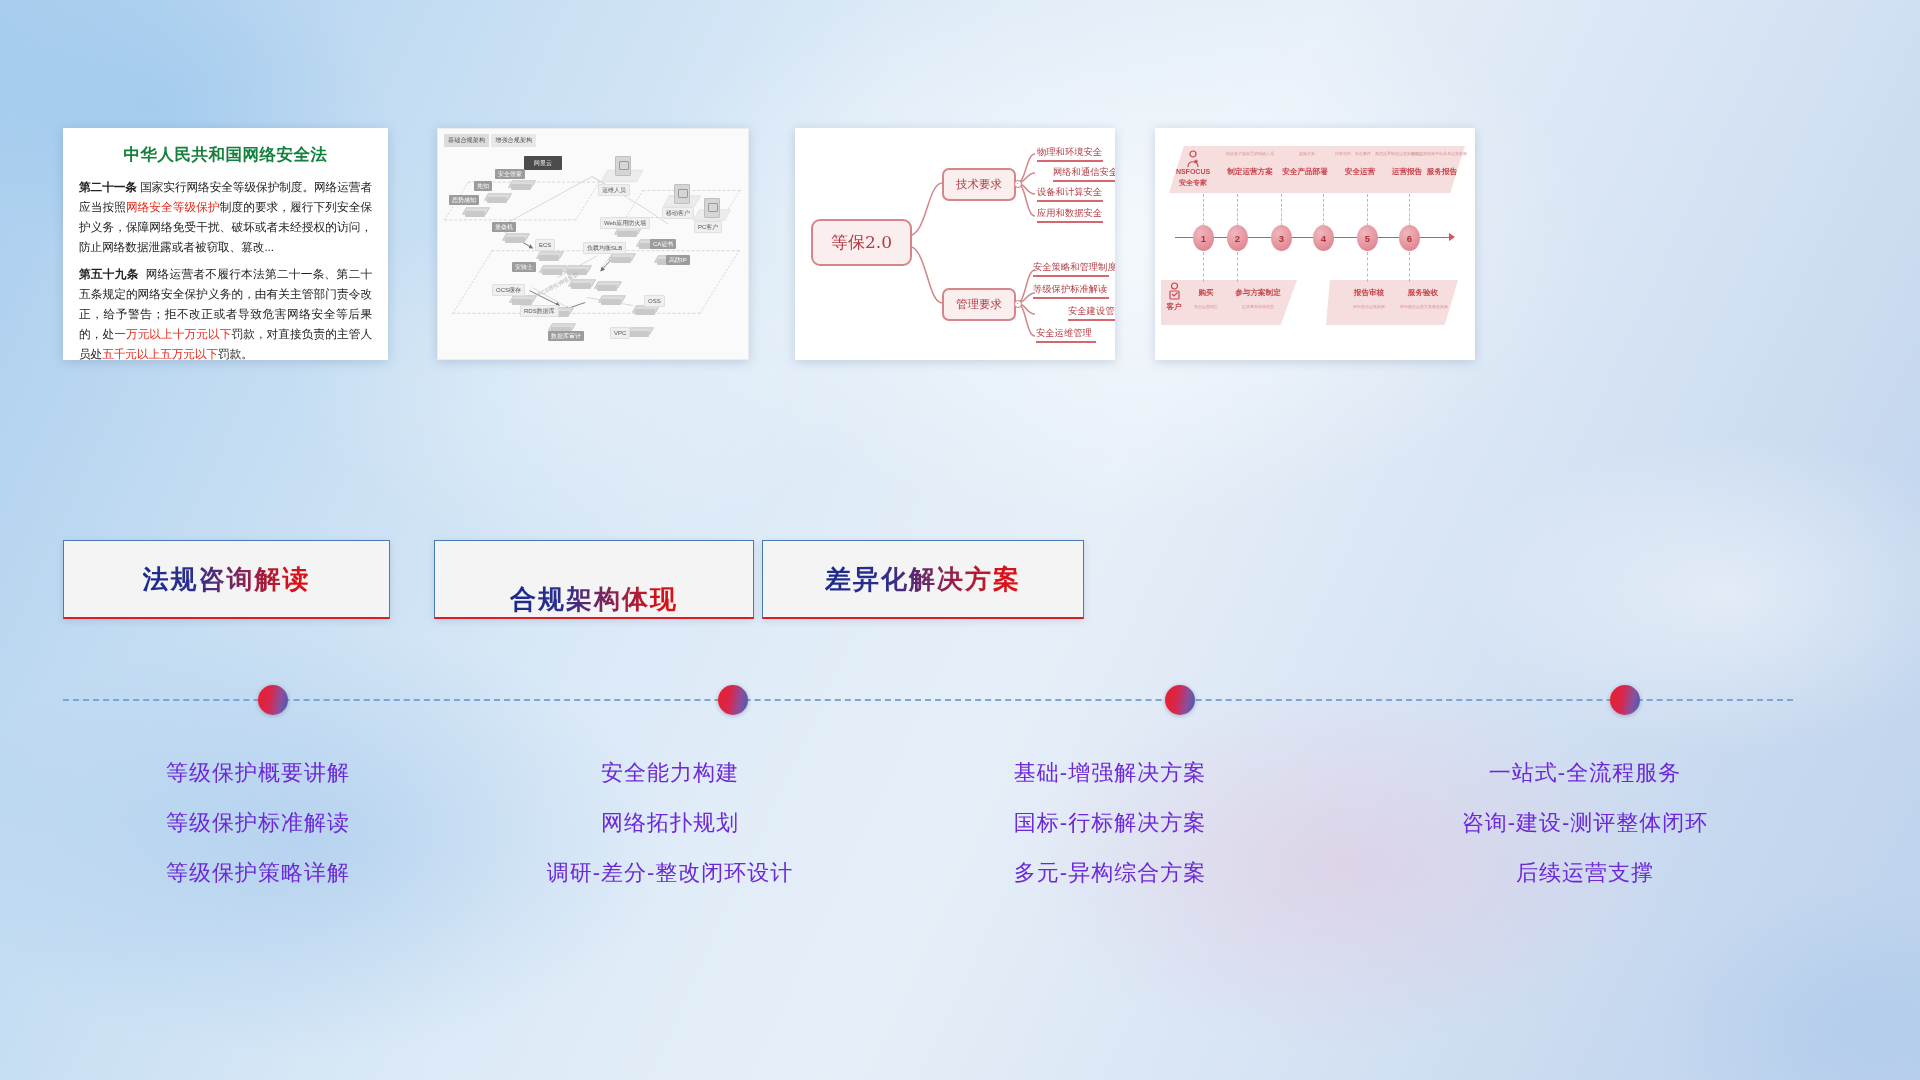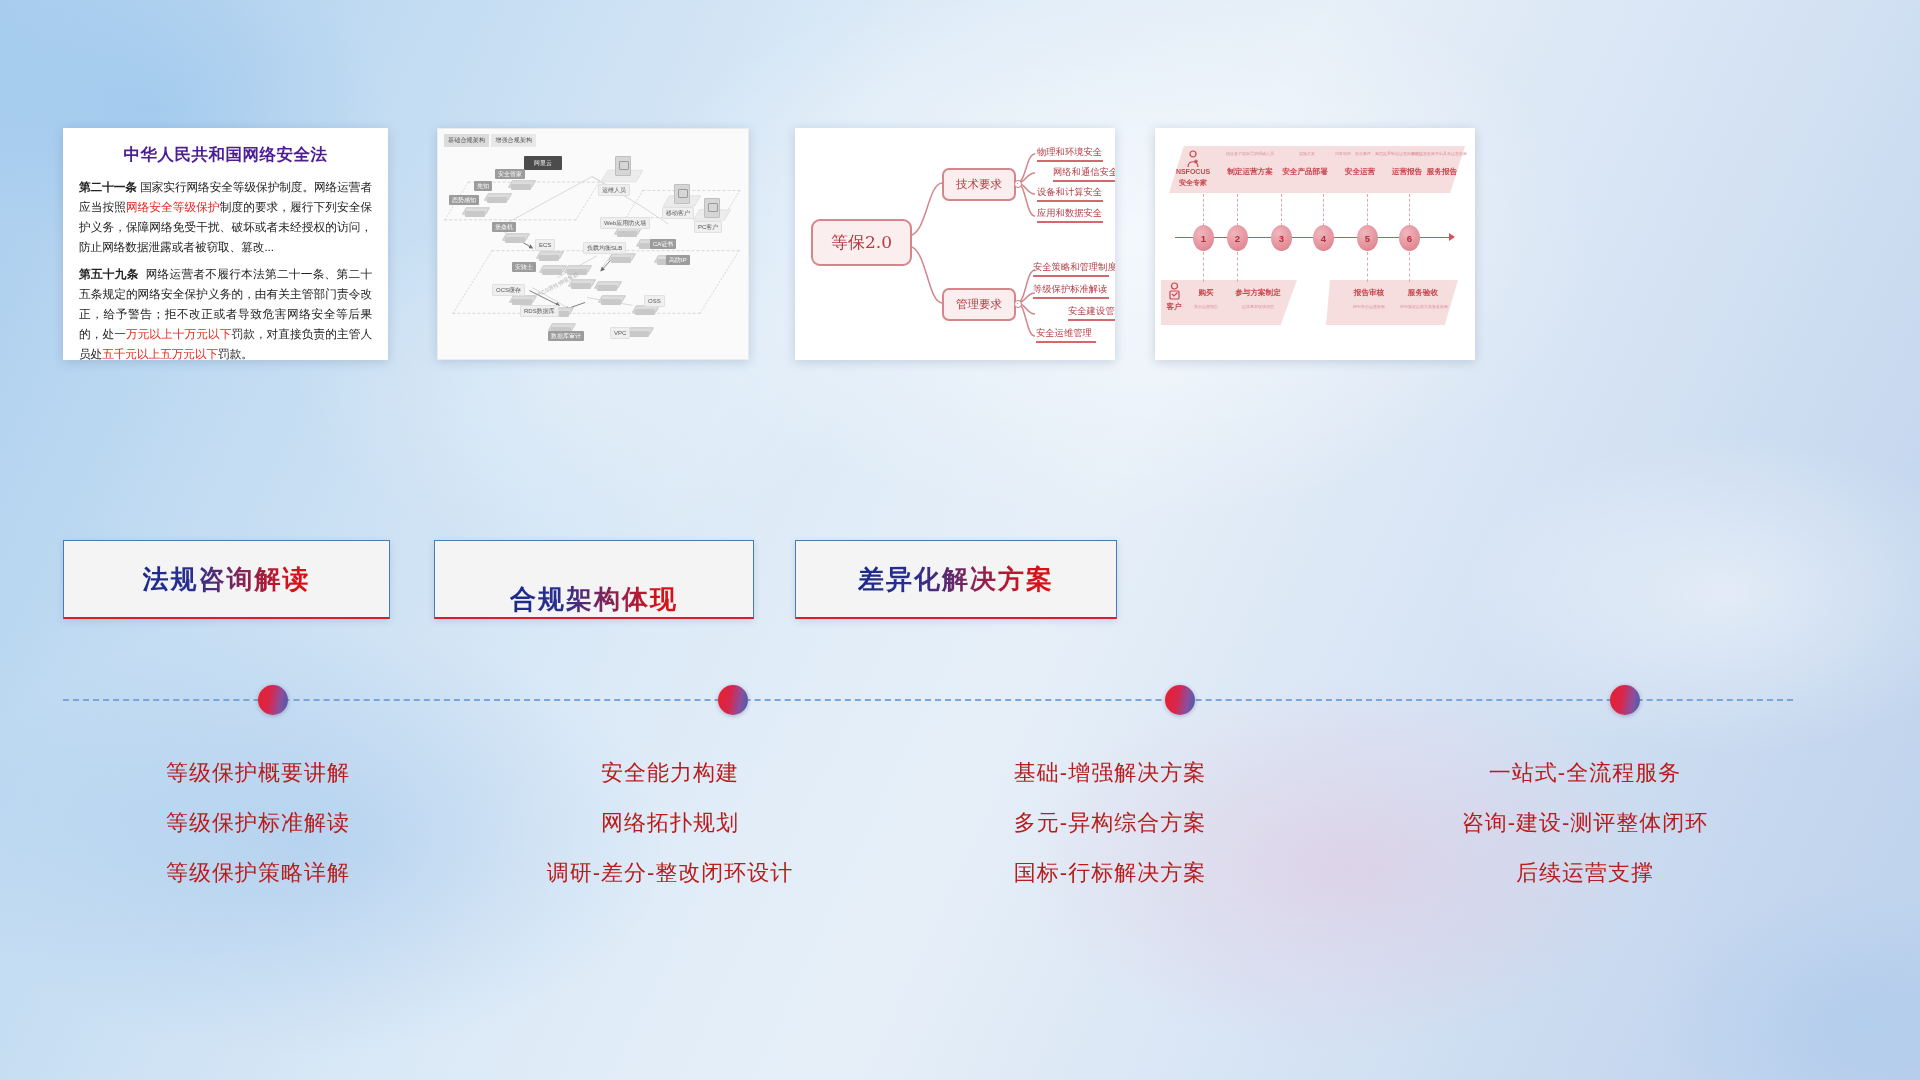--- a/index.html
+++ b/index.html
@@ -29,21 +29,21 @@
     overflow:hidden;
   }
   .card-1{left:63px;top:128px;width:325px;height:232px;}
   .card-2{left:437px;top:128px;width:312px;height:232px;}
   .card-3{left:795px;top:128px;width:320px;height:232px;}
   .card-4{left:1155px;top:128px;width:320px;height:232px;}
 
   
   .law{padding:14px 16px 0 16px;box-sizing:border-box;height:100%;}
   .law h1{
-    font-size:16.5px;font-weight:bold;color:#4c1d95;text-align:center;
+    font-size:16.5px;font-weight:bold;color:#15803d;text-align:center;
     margin:2px 0 11px 0;letter-spacing:.5px;
   }
   .law p{
     font-size:11.7px;line-height:1.72;color:#222;margin:0 0 6px 0;
     text-align:justify;letter-spacing:-.1px;
   }
   .law b{font-weight:bold;}
   .law .r{color:#e8271a;}
 
   
@@ -122,39 +122,39 @@
     box-shadow:0 2px 7px rgba(60,90,130,.16);
     display:flex;align-items:center;justify-content:center;
   }
   .tbox span{
     font-size:26px;font-weight:bold;letter-spacing:2px;
     background:linear-gradient(90deg,#1b2a8c 0%,#2b2f8f 30%,#8c2250 62%,#d4121a 88%,#e01118 100%);
     -webkit-background-clip:text;background-clip:text;color:transparent;
   }
   .tb1{left:63px;width:325px;}
   .tb2{left:434px;width:318px;align-items:flex-end;}
-  .tb3{left:795px;width:320px;}
+  .tb3{left:762px;width:320px;}
   .tb4{left:1155px;width:320px;}
 
   
   .tl{
     position:absolute;left:63px;top:699px;width:1730px;height:0;
     border-top:2px dashed #7aa5d8;
   }
   .tdot{
     position:absolute;top:685px;width:30px;height:30px;border-radius:50%;
     background:linear-gradient(100deg,#e8202c 0%,#d8264b 40%,#8a4f9e 72%,#3f5fae 100%);
     box-shadow:0 1px 4px rgba(70,60,120,.35);
   }
   .td1{left:258px;} .td2{left:718px;} .td3{left:1165px;} .td4{left:1610px;}
 
   
   .blist{position:absolute;top:748px;text-align:center;}
   .blist div{
-    font-size:22px;color:#b91c1c;letter-spacing:1px;line-height:50px;
+    font-size:22px;color:#6d28d9;letter-spacing:1px;line-height:50px;
     white-space:nowrap;
   }
   .bl1{left:63px;width:390px;}
   .bl2{left:470px;width:400px;}
   .bl3{left:905px;width:410px;}
   .bl4{left:1365px;width:440px;}
 </style>
 </head>
 <body>
 
@@ -469,22 +469,22 @@
     <div>等级保护标准解读</div>
     <div>等级保护策略详解</div>
   </div>
   <div class="blist bl2">
     <div>安全能力构建</div>
     <div>网络拓扑规划</div>
     <div>调研-差分-整改闭环设计</div>
   </div>
   <div class="blist bl3">
     <div>基础-增强解决方案</div>
+    <div>国标-行标解决方案</div>
     <div>多元-异构综合方案</div>
-    <div>国标-行标解决方案</div>
   </div>
   <div class="blist bl4">
     <div>一站式-全流程服务</div>
     <div>咨询-建设-测评整体闭环</div>
     <div>后续运营支撑</div>
   </div>
 
 </div>
 
 </body></html>

